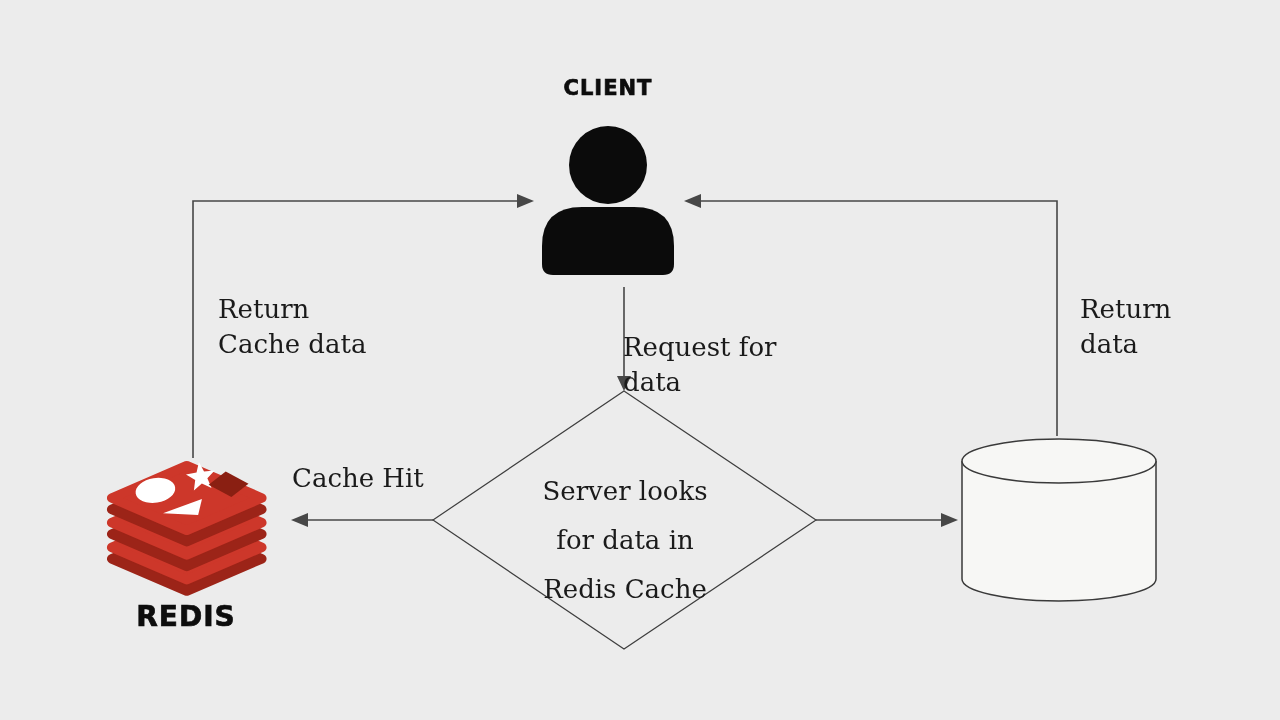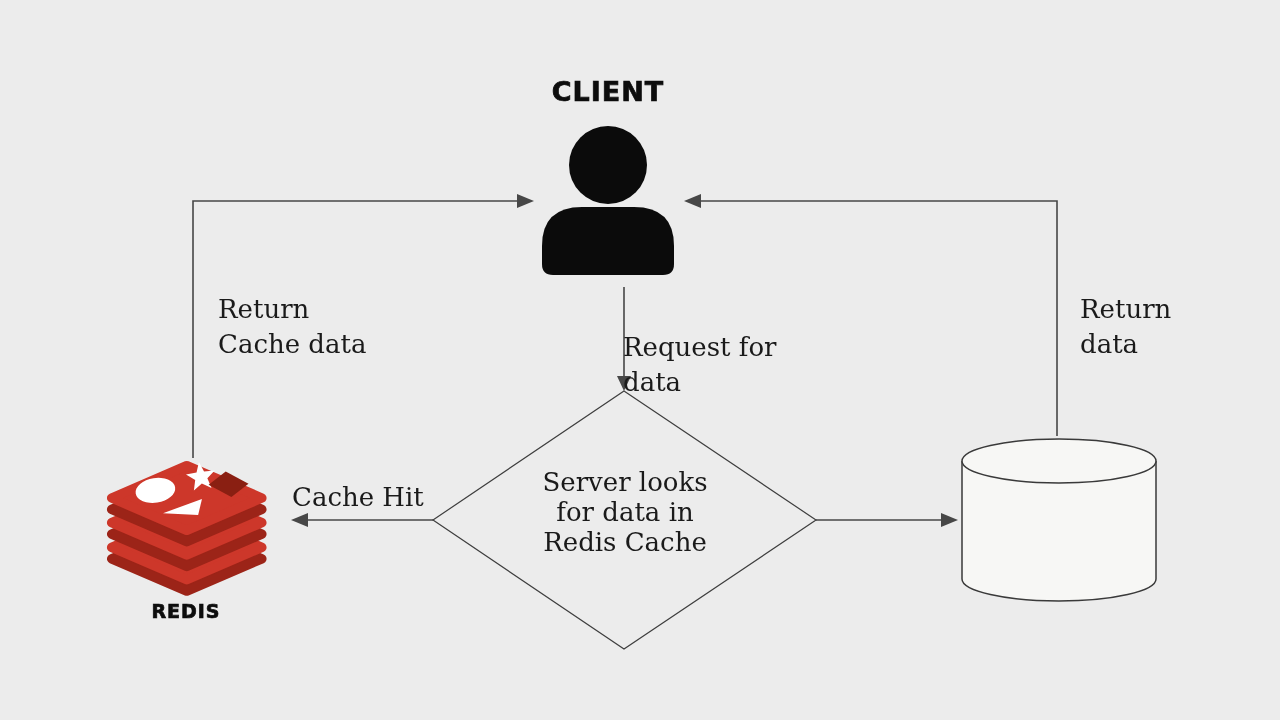--- a/index.html
+++ b/index.html
@@ -38,28 +38,28 @@
     -webkit-text-stroke: 0.7px #0d0d0d;
     text-align: center;
   }
   .edge-label {
     font-family: "DejaVu Serif", serif;
     font-size: 26px;
     line-height: 35px;
     color: #1a1a1a;
     white-space: pre-line;
   }
-  #client-label   { left: 520px; top: 76px;  width: 176px; font-size: 27px; }
-  #redis-label    { left: 106px; top: 600px; width: 160px; font-size: 19px; }
+  #client-label   { left: 520px; top: 76px;  width: 176px; font-size: 21px; }
+  #redis-label    { left: 106px; top: 600px; width: 160px; font-size: 28px; }
   #database-label { left: 969px; top: 509px; width: 180px; font-size: 26px; }
-  #decision-text  { left: 510px; top: 467px; width: 230px; text-align: center; font-size: 26px; line-height: 30px; }
+  #decision-text  { left: 510px; top: 467px; width: 230px; text-align: center; font-size: 26px; line-height: 49px; }
   #return-cache-label { left: 218px;  top: 292px; }
   #request-label      { left: 623px;  top: 310px; margin-top: 20px; }
   #return-data-label  { left: 1080px; top: 292px; }
-  #cache-hit-label    { left: 292px;  top: 480px; }
+  #cache-hit-label    { left: 292px;  top: 461px; }
   #cache-miss-label   { left: 790px;  top: 450px; }
 </style>
 </head>
 <body>
 
 <div class="stage">
 
   <svg class="gfx" viewBox="0 0 1280 720">
 
     <polyline class="connector thin" points="193,458 193,201 518,201"></polyline>

